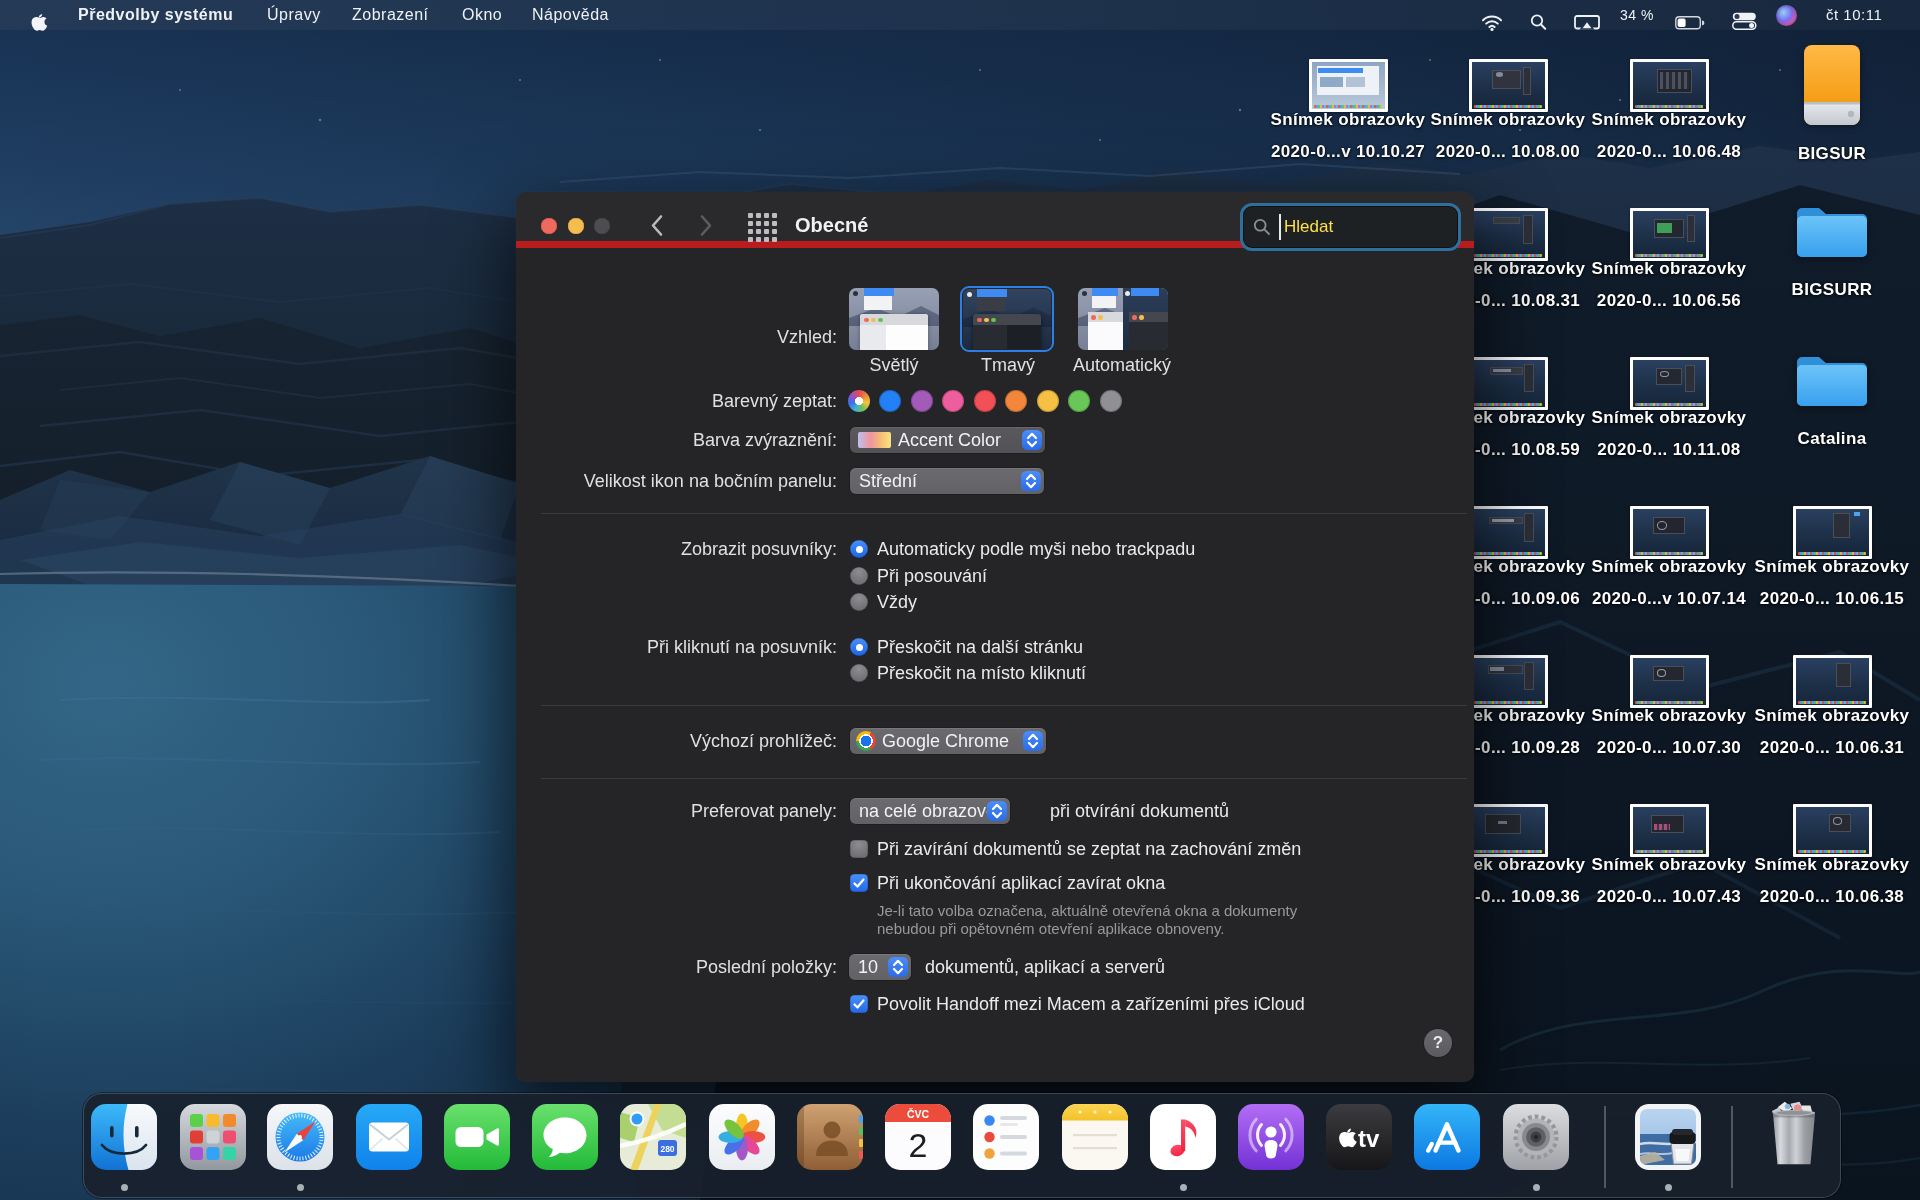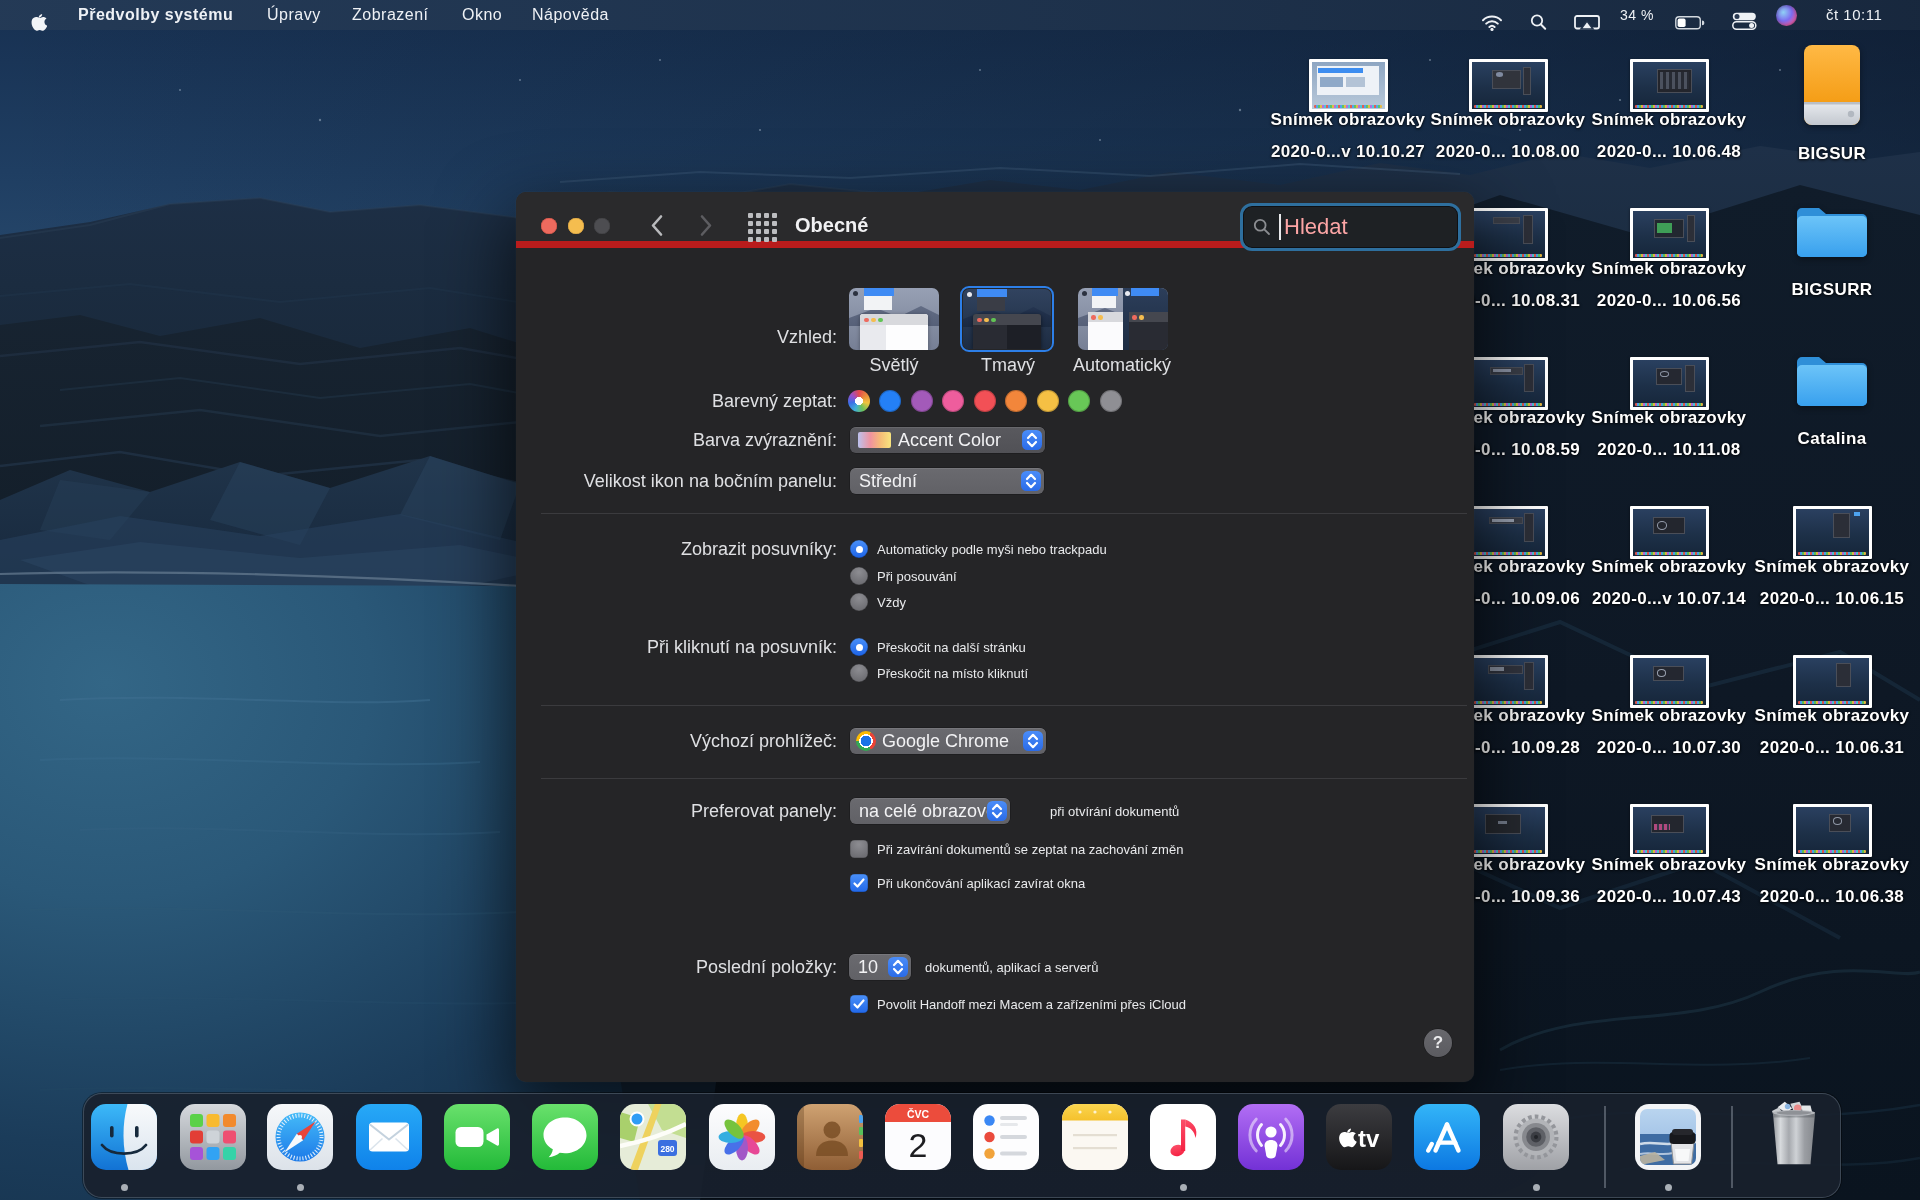--- a/index.html
+++ b/index.html
@@ -27,21 +27,21 @@
     background:repeating-linear-gradient(90deg,#e5574d 0 2px,#4da3f0 2px 4px,#58c75c 4px 6px,#e8b93f 6px 8px,#b66ae0 8px 10px,#49c8d8 10px 12px); opacity:.95; }
   
   #win { position:absolute; left:516px; top:192px; width:958px; height:890px; z-index:20;
     background:#252527; border-radius:10px; box-shadow:0 28px 70px 8px rgba(0,0,0,.62), 0 0 1px rgba(255,255,255,.18);
     color:#e6e7e9; }
   #titlebar { position:absolute; left:0; top:0; right:0; height:56px; background:#2a2a2c;
     border-radius:10px 10px 0 0; border-bottom:7px solid #b91c1c;padding-left:11px; }
   .tl { position:absolute; top:26px; width:16px; height:16px; border-radius:50%; }
   .wlab { position:absolute; font-size:18px; color:#dfe0e3; white-space:nowrap; transform:translateY(-50%); }
   .rlab { text-align:right; right:637px; }
-  .ctext { position:absolute; font-size:13px; color:#e9eaec; white-space:nowrap; transform:translateY(-50%); }
+  .ctext { position:absolute; font-size:18px; color:#e9eaec; white-space:nowrap; transform:translateY(-50%); }
   .note { position:absolute; font-size:15px; color:#98989d; white-space:nowrap; }
   .sep { position:absolute; left:25px; width:926px; height:1px; background:#3b3b3e; }
   .dd { position:absolute; height:26px; border-radius:6px; background:linear-gradient(180deg,#6a6a6f,#616166);
     box-shadow:0 0 0 .5px rgba(0,0,0,.35), inset 0 .5px 0 rgba(255,255,255,.18); font-size:18px; color:#f2f2f4; }
   .dd .txt { position:absolute; left:9px; top:50%; transform:translateY(-50%); white-space:nowrap; }
   .chev { position:absolute; right:3.5px; top:3px; width:20px; height:20px; border-radius:5.5px;
     background:linear-gradient(180deg,#4b8df8,#2a6be8); }
   .chev svg { position:absolute; left:0; top:0; }
   .radio { position:absolute; width:18px; height:18px; border-radius:50%;
     background:radial-gradient(circle at 50% 28%, #8d8d92, #6e6e73 75%); box-shadow:inset 0 0 0 .5px rgba(0,0,0,.3); }
@@ -453,21 +453,21 @@
         </g>
       </svg>
       <span style="position:absolute;left:279px;top:33px;transform:translateY(-50%);font-size:20px;font-weight:700;color:#f1f1f3">Obecné</span>
       <div style="position:absolute;left:724px;top:11px;width:221px;height:48px;border-radius:12px;
         border:3px solid #2e6f9e;background:#1e2124;box-shadow:inset 0 0 0 1px #0e1013"></div>
       <svg style="position:absolute;left:737px;top:26px" width="18" height="18" viewBox="0 0 18 18">
         <circle cx="7.2" cy="7.2" r="5.4" fill="none" stroke="#8b8d91" stroke-width="1.8"></circle>
         <line x1="11.3" y1="11.3" x2="16" y2="16" stroke="#8b8d91" stroke-width="1.8" stroke-linecap="round"></line>
       </svg>
       <span style="position:absolute;left:763px;top:22px;width:1.5px;height:26px;background:#e8e9eb"></span>
-      <span style="position:absolute;left:768px;top:35px;transform:translateY(-50%);font-size:22px;color:#fca5a5">Hledat</span>
+      <span style="position:absolute;left:768px;top:35px;transform:translateY(-50%);font-size:17px;color:#fde047">Hledat</span>
     </div>
 
     <span class="wlab rlab" style="top:145px">Vzhled:</span>
 
     <div style="position:absolute;left:333px;top:96px;width:90px;height:62px;border-radius:7px;overflow:hidden;background:linear-gradient(180deg,#97a0b4,#767f95)">
       <div style="position:absolute;left:0;top:18px;width:100%;height:20px;background:linear-gradient(180deg,#626c84,#566078);clip-path:polygon(0 60%,30% 10%,55% 55%,80% 0,100% 45%,100% 100%,0 100%)"></div>
       <div style="position:absolute;left:4px;top:3px;width:5px;height:5px;border-radius:50%;background:#2c3240"></div>
       <div style="position:absolute;left:15px;top:0;width:30px;height:8px;background:#3f8bf4"></div>
       <div style="position:absolute;left:15px;top:8px;width:28px;height:14px;background:#f2f3f5"></div>
       <div style="position:absolute;left:11px;top:26px;width:68px;height:36px;border-radius:3px 3px 0 0;background:#fdfdfe;box-shadow:0 1px 4px rgba(0,0,0,.35)">
@@ -595,20 +595,21 @@
           </svg>
         </span>
     </div>
     <span class="ctext" style="left:534px;top:619px">při otvírání dokumentů</span>
     <span class="cb" style="left:334px;top:648px"></span>
     <span class="ctext" style="left:361px;top:657px">Při zavírání dokumentů se zeptat na zachování změn</span>
     <span class="cb on" style="left:334px;top:682px"><svg width="18" height="18" viewBox="0 0 18 18">
       <path d="M4.5,9.5 L7.5,12.5 L13.5,5.5" stroke="#fff" stroke-width="2.2" fill="none" stroke-linecap="round" stroke-linejoin="round"></path>
         </svg></span>
     <span class="ctext" style="left:361px;top:691px">Při ukončování aplikací zavírat okna</span>
+    <div class="note" style="left:361px;top:710px;line-height:18px">Je-li tato volba označena, aktuálně otevřená okna a dokumenty<br>nebudou při opětovném otevření aplikace obnoveny.</div>
 
     <span class="wlab rlab" style="top:775px">Poslední položky:</span>
     <div class="dd" style="left:333px;top:762px;width:62px">
       <span class="txt">10</span>
       <span class="chev">
           <svg width="20" height="20" viewBox="0 0 20 20">
         <path d="M6,8 L10,3.8 L14,8" stroke="#fff" stroke-width="2.2" fill="none" stroke-linecap="round" stroke-linejoin="round"></path>
         <path d="M6,12 L10,16.2 L14,12" stroke="#fff" stroke-width="2.2" fill="none" stroke-linecap="round" stroke-linejoin="round"></path>
           </svg>
         </span>

